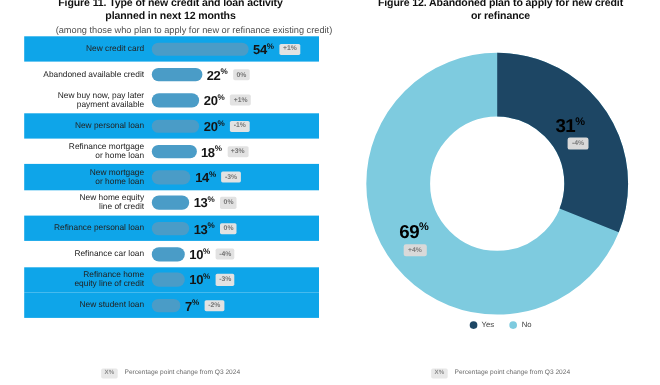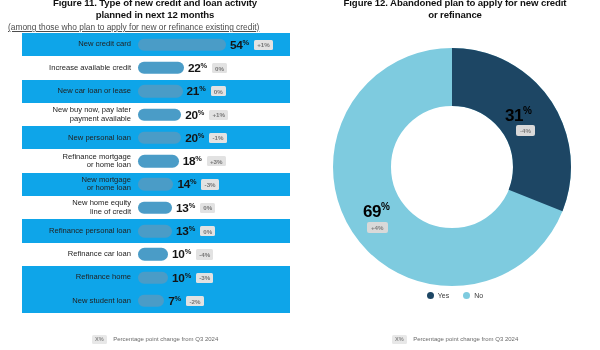--- a/index.html
+++ b/index.html
@@ -15,23 +15,22 @@
   .panel-left{left:0;width:310px;}
   .panel-right{left:310px;width:290px;}
 
   
   .fig-title{
     text-align:center;font-weight:bold;font-size:9.6px;line-height:11.5px;
     color:#111111;letter-spacing:-0.1px;
   }
   .fig-title .l2{display:block;}
   .fig-sub{
-    text-align:left;font-size:8.4px;line-height:11px;color:#4d4d4d;
+    text-align:right;font-size:8.4px;line-height:11px;color:#4d4d4d;
     margin-top:2px;
-    text-decoration:underline;
   }
   .title-left{position:absolute;left:8px;top:-3px;width:294px;}
   .title-right{position:absolute;left:10px;top:-3px;width:270px;}
 
   
   .rows{position:absolute;left:22px;top:33px;width:268px;}
   .row{
     position:relative;display:flex;align-items:center;
     height:23.3px;box-sizing:border-box;
   }
@@ -112,35 +111,27 @@
     <div class="rows" id="bar-rows">
         <div class="row band">
           <div class="label"><span>New credit card</span></div>
           <div class="barwrap">
             <div class="bar" style="width: 88px; background: rgb(74, 156, 199);"></div>
             <span class="val" style="left: 92px;"><span>54</span><span class="pct">%</span></span>
             <span class="chg" style="left: 116px;">+1%</span>
           </div>
         </div>
         <div class="row">
-          <div class="label"><span>Increase available credit</span></div>
+          <div class="label"><span>Abandoned available credit</span></div>
           <div class="barwrap">
             <div class="bar" style="width: 45.9px; background: rgb(74, 156, 199);"></div>
             <span class="val" style="left: 49.9px;"><span>22</span><span class="pct">%</span></span>
             <span class="chg" style="left: 73.9px;">0%</span>
           </div>
         </div>
-        <div class="row band">
-          <div class="label"><span>New car loan or lease</span></div>
-          <div class="barwrap">
-            <div class="bar" style="width: 44.6px; background: rgb(74, 156, 199);"></div>
-            <span class="val" style="left: 48.6px;"><span>21</span><span class="pct">%</span></span>
-            <span class="chg" style="left: 72.6px;">0%</span>
-          </div>
-        </div>
         <div class="row">
           <div class="label"><span>New buy now, pay later</span><span class="l2">payment available</span></div>
           <div class="barwrap">
             <div class="bar" style="width: 43.3px; background: rgb(74, 156, 199);"></div>
             <span class="val" style="left: 47.3px;"><span>20</span><span class="pct">%</span></span>
             <span class="chg" style="left: 71.3px;">+1%</span>
           </div>
         </div>
         <div class="row band">
           <div class="label"><span>New personal loan</span></div>
@@ -184,21 +175,21 @@
         </div>
         <div class="row">
           <div class="label"><span>Refinance car loan</span></div>
           <div class="barwrap">
             <div class="bar" style="width: 30.1px; background: rgb(74, 156, 199);"></div>
             <span class="val" style="left: 34.1px;"><span>10</span><span class="pct">%</span></span>
             <span class="chg" style="left: 58.1px;">-4%</span>
           </div>
         </div>
         <div class="row band">
-          <div class="label"><span>Refinance home</span></div>
+          <div class="label"><span>Refinance home</span><span class="l2">equity line of credit</span></div>
           <div class="barwrap">
             <div class="bar" style="width: 30.1px; background: rgb(74, 156, 199);"></div>
             <span class="val" style="left: 34.1px;"><span>10</span><span class="pct">%</span></span>
             <span class="chg" style="left: 58.1px;">-3%</span>
           </div>
         </div>
         <div class="row band">
           <div class="label"><span>New student loan</span></div>
           <div class="barwrap">
             <div class="bar" style="width: 26.2px; background: rgb(74, 156, 199);"></div>

